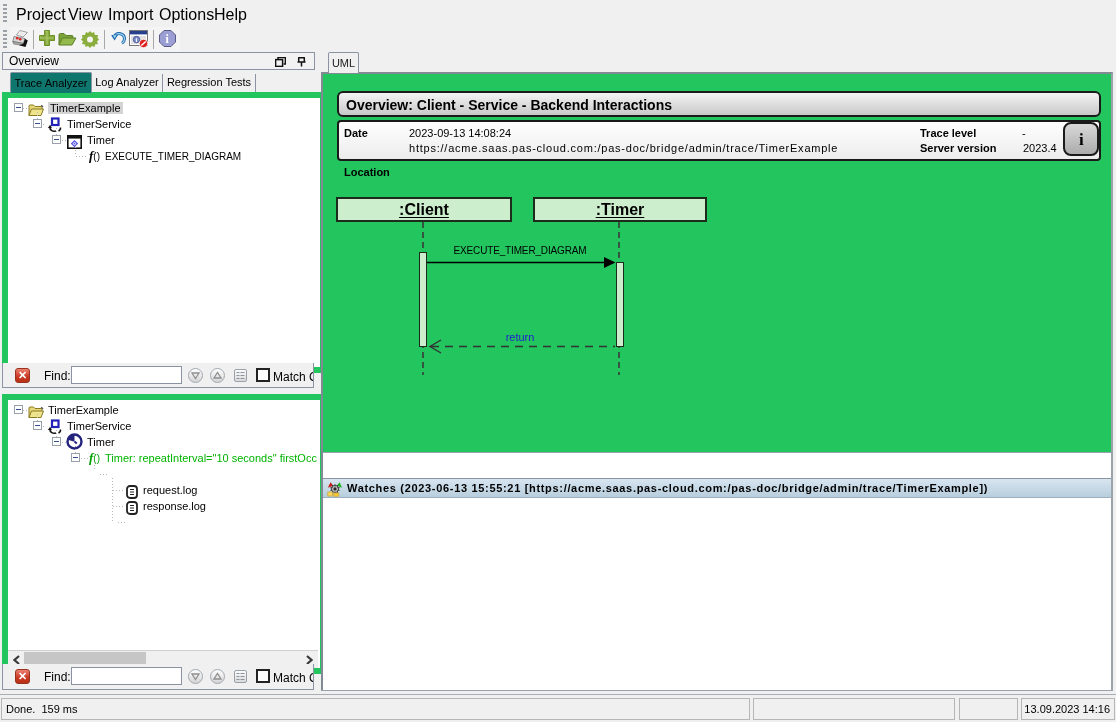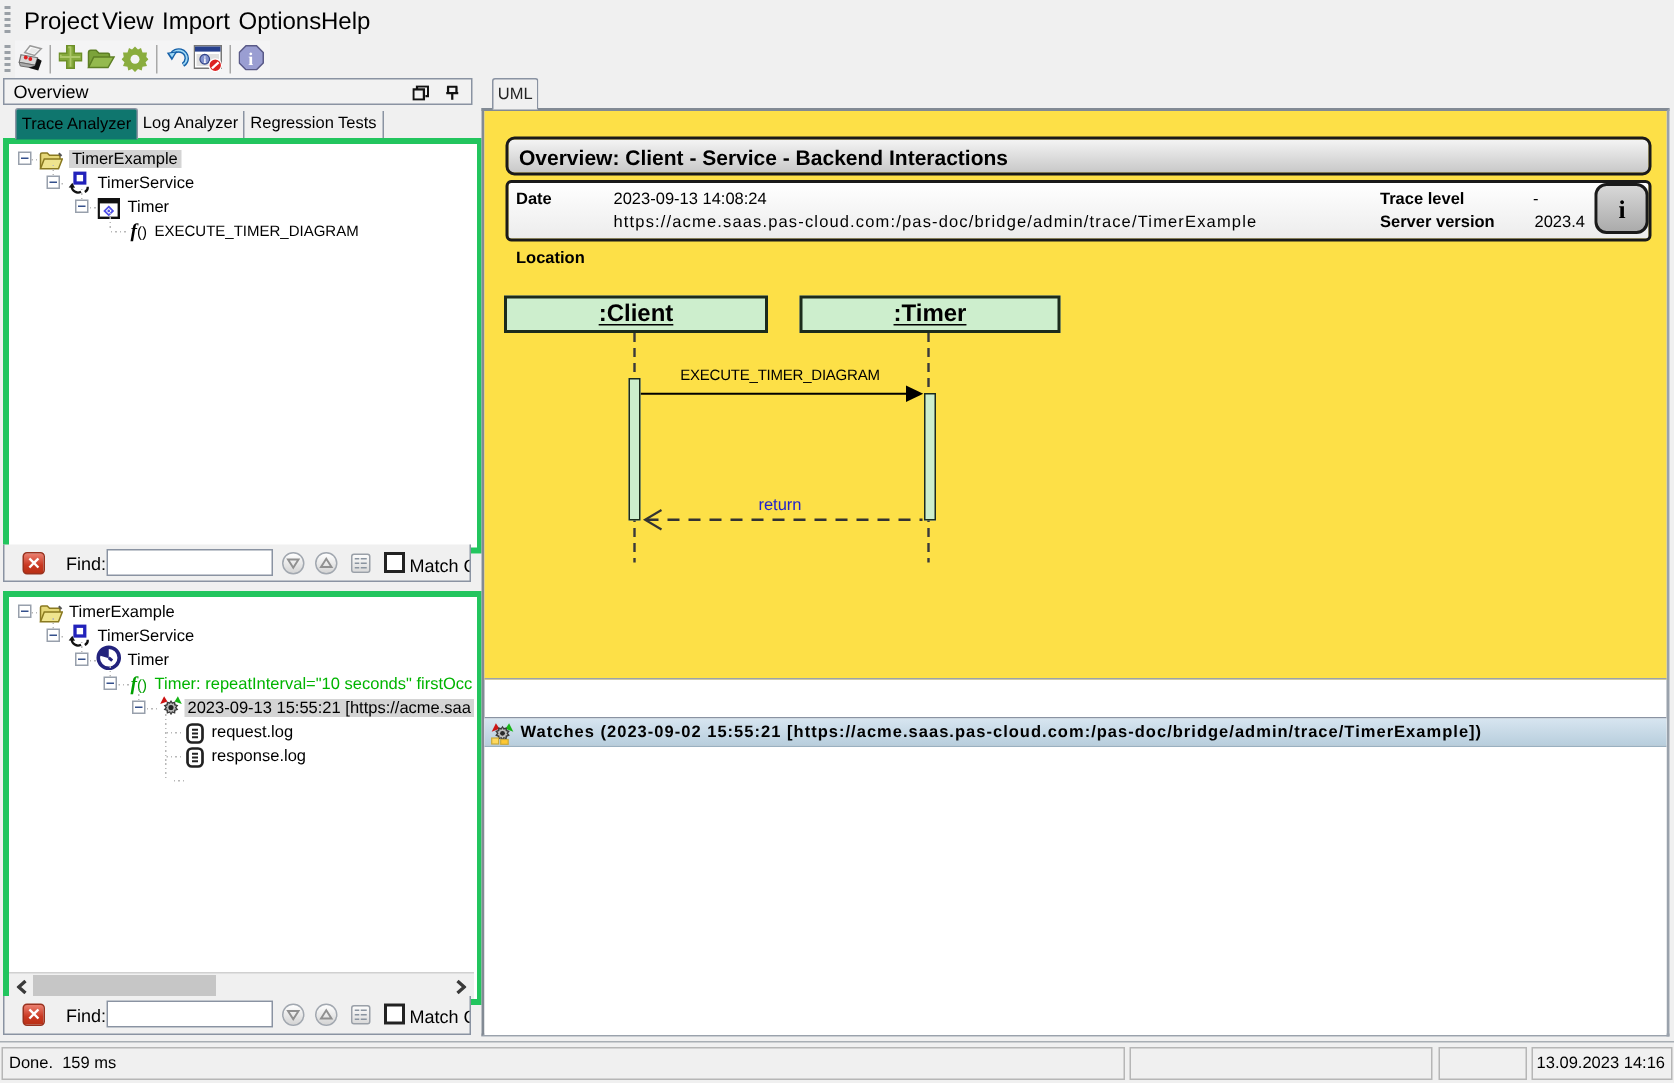--- a/index.html
+++ b/index.html
@@ -11,21 +11,21 @@
 #menubar .mi{position:absolute;top:6px;font-size:16px;}
 
 #toolbar{left:0;top:27px;width:1116px;height:25px;}
 #toolbar .sep{position:absolute;top:3px;width:1px;height:19px;background:#a8a8a8;}
 #toolbar svg{position:absolute;}
 
 #ovhdr{left:2px;top:52px;width:311px;height:16px;border:1px solid #8a93a2;background:#f2f2f2;}
 #ovhdr span{position:absolute;left:6px;top:1px;font-size:12px;}
 .tab{position:absolute;box-sizing:border-box;font-size:11px;text-align:center;}
 .atab{border:1px solid #8a93a2;border-bottom:none;border-radius:2px 2px 0 0;background:#0f766e;z-index:3;}
-.tree{background:#fff;border:4px solid #22c55e;position:absolute;overflow:hidden;}
+.tree{background:#fff;border:6px solid #22c55e;position:absolute;overflow:hidden;}
 .trow{position:absolute;height:16px;line-height:16px;white-space:nowrap;}
 .trow svg{vertical-align:middle;}
 .sel{background:#d4d4d4;}
 .lbl{position:relative;top:0px;}
 .exp{position:absolute;width:9px;height:9px;top:3px;background:#fff;border:1px solid #98a0ac;box-sizing:border-box;}
 .exp i{position:absolute;left:1px;top:3px;width:5px;height:1px;background:#35508c;}
 .exp b{position:absolute;left:3px;top:1px;width:1px;height:5px;background:#35508c;}
 .icn{position:absolute;top:0px;}
 .findbar{position:absolute;left:2px;width:312px;height:26px;background:#f0f0f0;border:1px solid #8a93a2;border-top:none;box-sizing:border-box;overflow:hidden;}
 .findx{position:absolute;left:12px;top:5px;width:15px;height:15px;border-radius:3px;background:linear-gradient(#ec8070,#c93822 60%,#b93015);border:1px solid #99321f;box-sizing:border-box;}
@@ -43,21 +43,21 @@
 #seqhdr span{position:absolute;left:7px;top:4px;font-size:14px;font-weight:bold;}
 #infobox{position:absolute;left:14px;top:46px;width:764px;height:41px;border:2px solid #1a1a1a;border-radius:4px;background:linear-gradient(#ffffff,#ececec);box-sizing:border-box;}
 #infobox .b{font-weight:bold;}
 #infobox div{position:absolute;white-space:nowrap;}
 #ibtn{position:absolute;left:740px;top:48px;width:36px;height:34px;border:2px solid #1a1a1a;border-radius:8px;background:linear-gradient(#d8d8d8,#ababab);box-sizing:border-box;}
 #ibtn span{position:absolute;left:14px;top:6px;font-family:"Liberation Serif",serif;font-weight:bold;font-size:17px;}
 .lifebox{position:absolute;height:25px;background:#cdeecd;border:2px solid #1c2b1c;box-sizing:border-box;text-align:center;line-height:21px;font-weight:bold;font-size:16px;}
 .lifebox u{text-underline-offset:2px;}
 .actbar{position:absolute;width:8px;background:#cdeecd;border:1px solid #1c2b1c;box-sizing:border-box;}
 #maintab{position:absolute;left:3px;top:1px;width:34px;height:20px;border:1px solid #8a93a2;border-radius:2px 2px 0 0;background:#f2f2f2;font-size:11px;text-align:center;line-height:19px;box-sizing:border-box;}
-#diagarea{position:absolute;left:0px;top:0px;width:788px;height:378px;background:#fde047;border-bottom:1px solid #99a2ae;}
+#diagarea{position:absolute;left:0px;top:0px;width:788px;height:378px;background:#22c55e;border-bottom:1px solid #99a2ae;}
 #tabstrip{position:absolute;left:0px;top:379px;width:788px;height:25px;background:#f0f0f0;}
 #watches{position:absolute;left:0px;top:404px;width:788px;height:211px;background:#fff;border-top:1px solid #8a93a2;}
 #whdr{position:absolute;left:0px;top:0px;width:788px;height:18px;background:linear-gradient(#d7e5f0,#b8cedd);border-bottom:1px solid #9ab0c0;}
 #whdr span{position:absolute;left:24px;top:3px;font-weight:bold;font-size:11px;white-space:nowrap;letter-spacing:0.68px;}
 
 #statusbar{left:0;top:696px;width:1116px;height:26px;}
 .seg{position:absolute;top:2px;height:22px;border:1px solid #b6b6b6;box-sizing:border-box;}
 .seg span{position:absolute;top:4px;font-size:11px;white-space:nowrap;}
 
 #hsb{position:absolute;left:0px;bottom:0px;width:310px;height:17px;background:#f0f0f0;border-top:1px solid #d0d0d0;}
@@ -229,29 +229,20 @@
     <div class="trow" style="top: 34px; left: 0px; width: 100%;"><div class="exp" style="left:44px;top:3px;">
         <i></i>
       </div><span class="icn" style="left:58px;top:-2px;"><svg width="17" height="17" viewBox="0 0 17 17">
           <circle cx="8.5" cy="8.5" r="7" fill="#fff" stroke="#23237d" stroke-width="2.4"></circle>
           <path d="M8.5 8.8 L8.5 1.6 A7 7 0 0 0 1.8 6.8 Z" fill="#23237d"></path>
           <path d="M8.5 8.5 L10.8 10.4" stroke="#23237d" stroke-width="2"></path>
         </svg></span><span class="lbl" style="margin-left:79px;">Timer</span></div>
     <div class="trow" style="top: 50px; left: 0px; width: 100%;"><div class="exp" style="left:63px;top:3px;">
         <i></i>
       </div><span class="icn" style="left:81px;top:0px;"><span style="font-family:'Liberation Serif',serif;font-weight:bold;font-style:italic;font-size:13px;color:#00a000">f</span><span style="color:#00a000;font-size:10px;">()</span></span><span class="lbl" style="margin-left:97px;color:#00b400;">Timer: repeatInterval="10 seconds" firstOcc</span></div>
-    <div class="trow" style="top: 66px; left: 0px; width: 100%;"><div class="exp" style="left:82px;top:3px;">
-        <i></i>
-      </div><span class="icn" style="left:100px;top:-1px;"><svg width="16" height="16" viewBox="0 0 16 16">
-          <path d="M8 3.6 L9 5.2 L10.8 4.6 L11 6.5 L12.9 7.2 L11.7 8.7 L12.9 10.2 L11 10.9 L10.8 12.8 L9 12.2 L8 13.8 L7 12.2 L5.2 12.8 L5 10.9 L3.1 10.2 L4.3 8.7 L3.1 7.2 L5 6.5 L5.2 4.6 L7 5.2 Z" fill="#3c3c3c"></path>
-          <path d="M8 5.2 L8.7 6.3 L10 5.9 L10.1 7.2 L11.4 7.7 L10.6 8.7 L11.4 9.8 L10.1 10.2 L10 11.6 L8.7 11.2 L8 12.3 L7.3 11.2 L6 11.6 L5.9 10.2 L4.6 9.8 L5.4 8.7 L4.6 7.7 L5.9 7.2 L6 5.9 L7.3 6.3 Z" fill="#b8b8b8"></path>
-          <circle cx="8" cy="8.7" r="1.7" fill="#222"></circle>
-          <polygon points="0.8,6.4 3.4,1.2 5.6,4.6" fill="#cc1111"></polygon>
-          <polygon points="15.2,6.4 12.6,1.2 10.4,4.6" fill="#17b417"></polygon>
-        </svg></span><span class="lbl sel" style="margin-left:117px;padding:0 2px;">2023-09-13 15:55:21 [https://acme.saa</span></div>
     <div class="trow" style="top: 82px; left: 0px; width: 100%;"><span class="icn" style="left:118px;top:1px;"><svg width="12" height="14" viewBox="0 0 12 14">
           <rect x="1" y="1" width="10" height="12" rx="3" fill="#fff" stroke="#222" stroke-width="1.8"></rect>
           <path d="M4 4.5 h4 M4 7 h4 M4 9.5 h4" stroke="#222" stroke-width="1.2"></path>
         </svg></span><span class="lbl" style="margin-left:135px;">request.log</span></div>
     <div class="trow" style="top: 98px; left: 0px; width: 100%;"><span class="icn" style="left:118px;top:1px;"><svg width="12" height="14" viewBox="0 0 12 14">
           <rect x="1" y="1" width="10" height="12" rx="3" fill="#fff" stroke="#222" stroke-width="1.8"></rect>
           <path d="M4 4.5 h4 M4 7 h4 M4 9.5 h4" stroke="#222" stroke-width="1.2"></path>
         </svg></span><span class="lbl" style="margin-left:135px;">response.log</span></div>
     <div style="position: absolute; left: 29px; top: 14px; width: 1px; height: 7px; background-image: repeating-linear-gradient(rgb(184, 184, 184) 0px, rgb(184, 184, 184) 1px, transparent 1px, transparent 3px);"></div>
     <div style="position: absolute; left: 15px; top: 10px; width: 4px; height: 1px; background-image: repeating-linear-gradient(to right, rgb(184, 184, 184) 0px, rgb(184, 184, 184) 1px, transparent 1px, transparent 3px);"></div>
@@ -334,21 +325,21 @@
     <div id="whdr">
       <svg style="position:absolute;left:4px;top:2px;" width="16" height="16" viewBox="0 0 16 16">
         <polygon points="0.8,6.8 3.6,1.2 6,4.8" fill="#cc1515"></polygon>
         <polygon points="15.2,6.8 12.4,1.2 10,4.8" fill="#18b418"></polygon>
         <path d="M8 2.8 L9 4.4 L10.8 3.8 L11 5.7 L12.9 6.4 L11.7 7.9 L12.9 9.4 L11 10.1 L10.8 12 L9 11.4 L8 13 L7 11.4 L5.2 12 L5 10.1 L3.1 9.4 L4.3 7.9 L3.1 6.4 L5 5.7 L5.2 3.8 L7 4.4 Z" fill="#3a3a3a"></path>
         <path d="M8 4.4 L8.7 5.5 L10 5.1 L10.1 6.4 L11.4 6.9 L10.6 7.9 L11.4 9 L10.1 9.4 L10 10.8 L8.7 10.4 L8 11.5 L7.3 10.4 L6 10.8 L5.9 9.4 L4.6 9 L5.4 7.9 L4.6 6.9 L5.9 6.4 L6 5.1 L7.3 5.5 Z" fill="#bdbdbd"></path>
         <circle cx="8" cy="7.9" r="1.6" fill="#2a2a2a"></circle>
         <rect x="0.8" y="11" width="4.6" height="4" fill="#ffd95e" stroke="#c9a93a" stroke-width="0.8"></rect>
         <rect x="6.8" y="12" width="5" height="3.2" fill="#ffc832" stroke="#c9a93a" stroke-width="0.8"></rect>
       </svg>
-      <span>Watches (2023-09-02 15:55:21 [https://acme.saas.pas-cloud.com:/pas-doc/bridge/admin/trace/TimerExample])</span>
+      <span>Watches (2023-06-13 15:55:21 [https://acme.saas.pas-cloud.com:/pas-doc/bridge/admin/trace/TimerExample])</span>
     </div>
   </div>
 </div>
 <div class="abs" style="left:0;top:694px;width:1116px;height:1px;background:#a8aeb4;"></div>
 
 <div id="statusbar" class="abs">
   <div class="seg" style="left:1px;width:749px;">
       <span style="left:4px;">Done.&nbsp; 159 ms</span>
     </div>
   <div class="seg" style="left:753px;width:202px;"></div>

